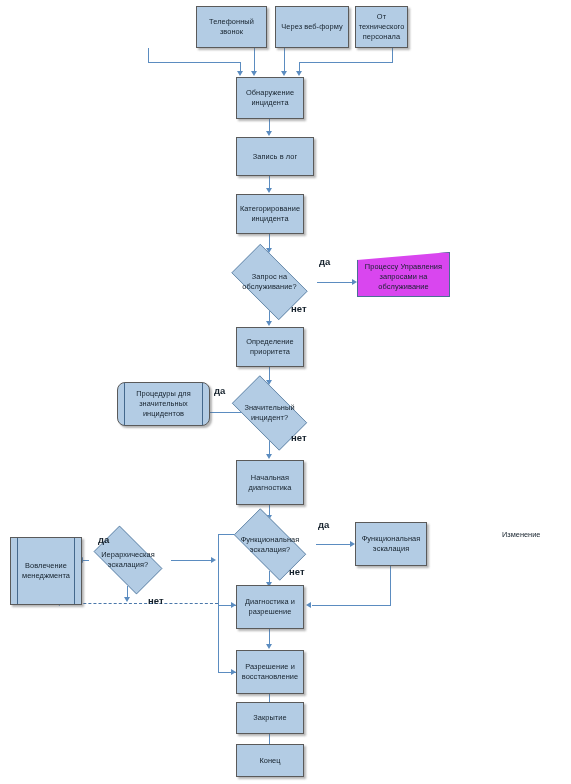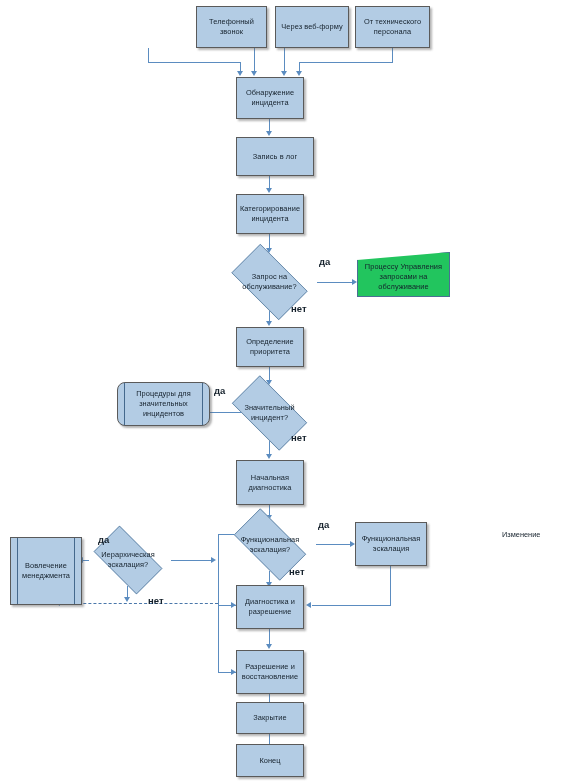--- a/index.html
+++ b/index.html
@@ -72,21 +72,21 @@
     position: absolute;
     left: 0; top: 0; right: 0; bottom: 0;
     background: #b3cce4;
     border: 1px solid #4a6f94;
     transform: rotate(45deg) scale(0.705);
     z-index: -1;
   }
   .decision .lbl { position: relative; z-index: 2; }
   
   .skew {
-    background: #22c55e;
+    background: #d946ef;
     border: 1px solid #4a6f94;
     clip-path: polygon(0% 18%, 100% 0%, 100% 100%, 0% 100%);
     box-shadow: 2px 2px 2px rgba(90,90,90,0.35);
   }
 
   
   .ln {
     position: absolute;
     background: #5b8cc0;
     z-index: 1;
@@ -132,21 +132,21 @@
 
   <div class="node proc" style="left:196px; top:6px; width:71px; height:42px;">
     <span class="lbl">Телефонный
 звонок</span>
   </div>
 
   <div class="node proc" style="left:275px; top:6px; width:74px; height:42px;">
     <span class="lbl">Через веб-форму</span>
   </div>
 
-  <div class="node proc" style="left:355px; top:6px; width:75px; height:42px;">
+  <div class="node proc" style="left:355px; top:6px; width:53px; height:42px;">
     <span class="lbl">От технического
 персонала</span>
   </div>
 
   <div class="ln lnv" style="left:148px; top:48px; height:14px;"></div>
   <div class="ln lnh" style="left:148px; top:62px; width:93px;"></div>
   <div class="ln lnv" style="left:240px; top:62px; height:10px;"></div>
   <div class="arw arw-d" style="left:237px; top:71px;"></div>
 
   <div class="ln lnv" style="left:254px; top:48px; height:24px;"></div>

